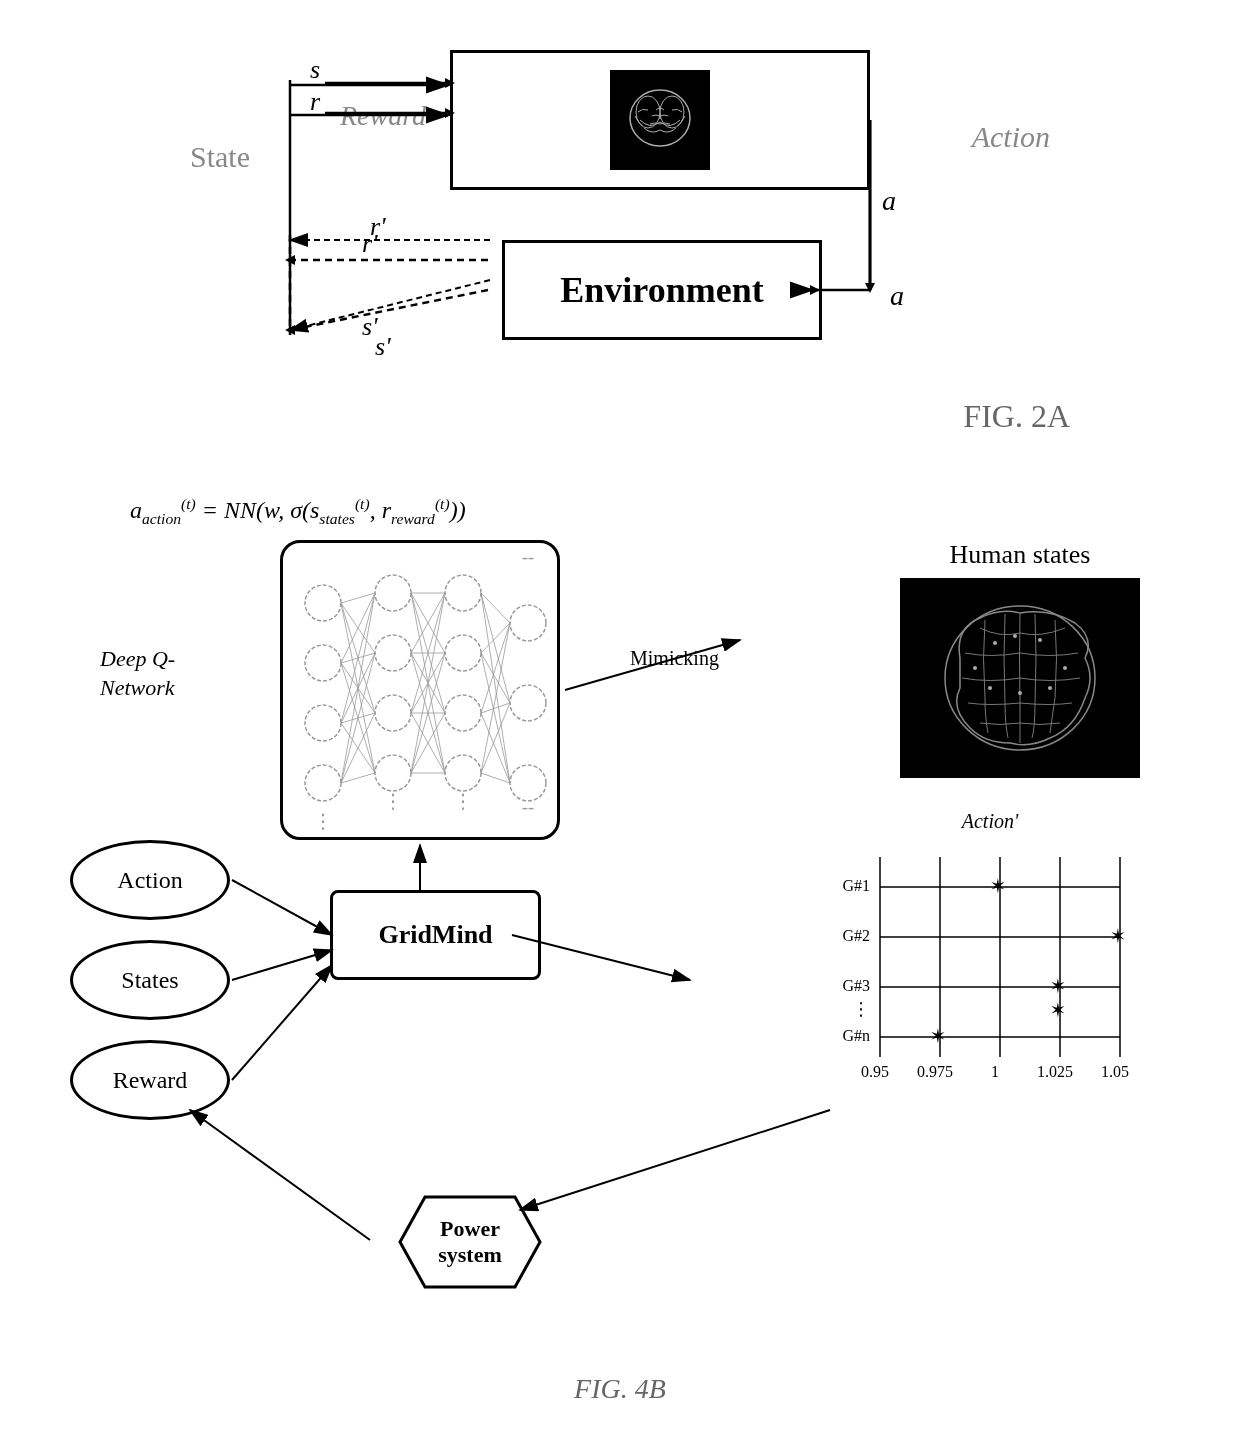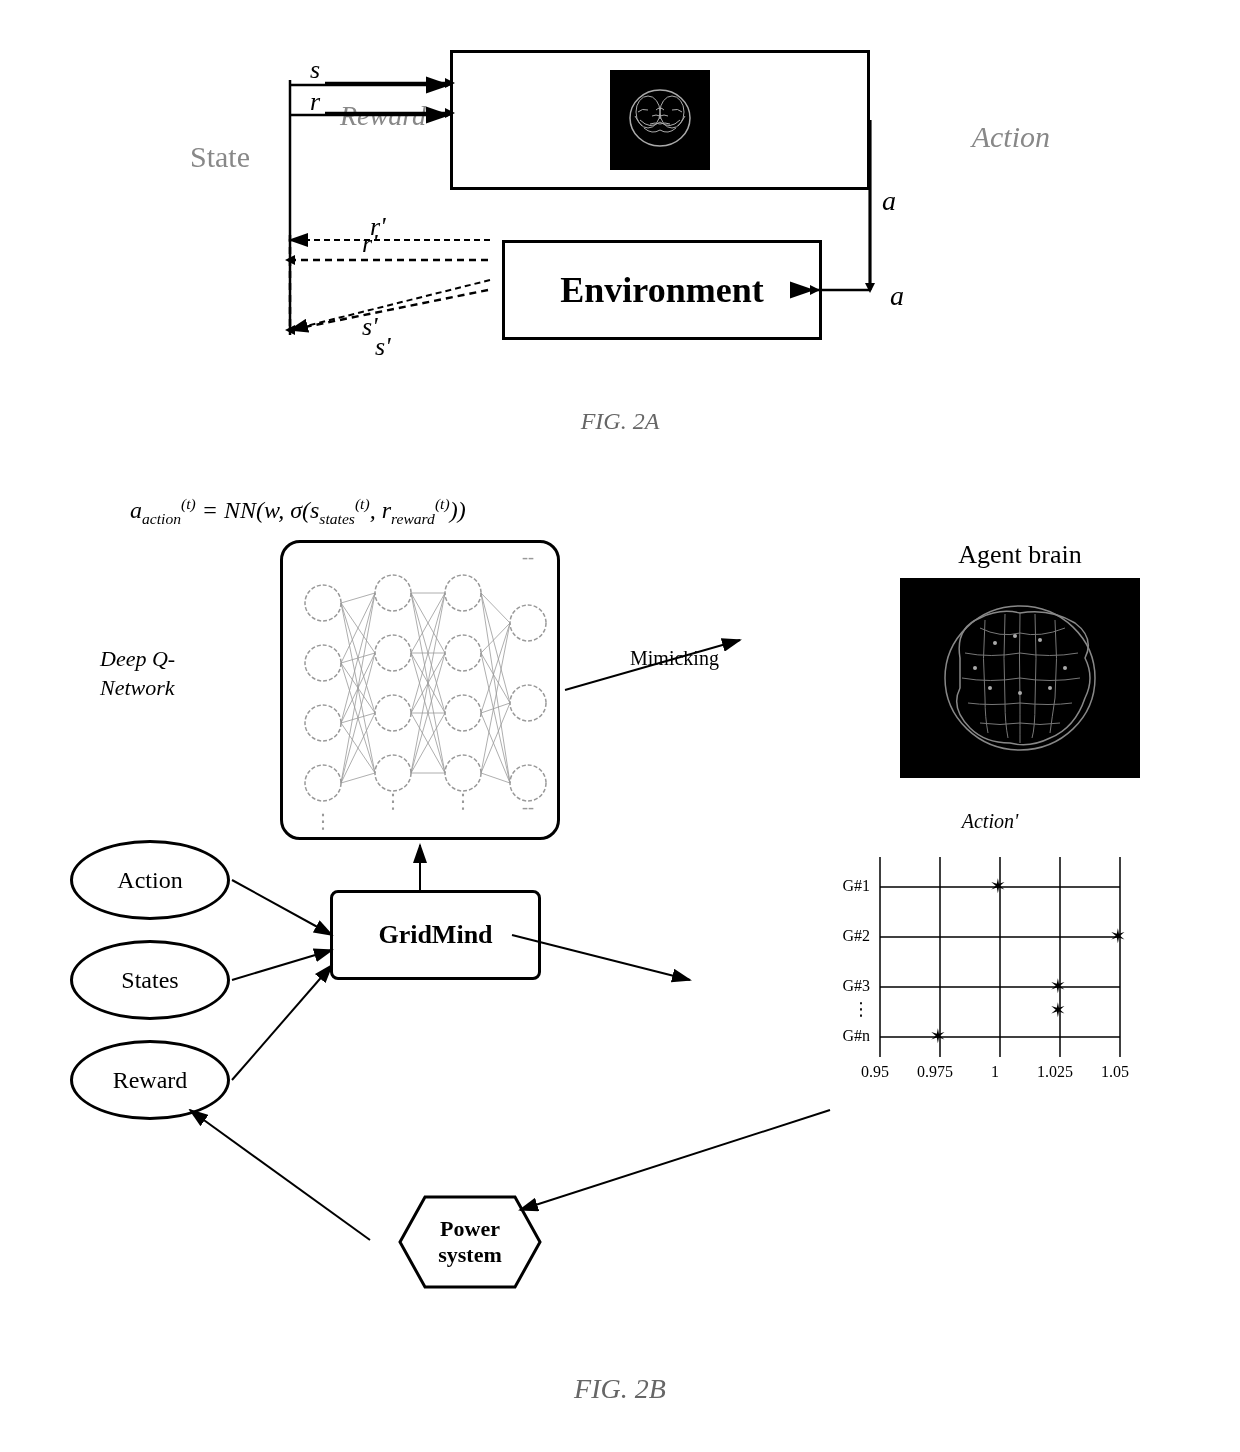--- a/index.html
+++ b/index.html
@@ -395,21 +395,21 @@
       <line x1="318" y1="240" x2="120" y2="240" stroke="#000" stroke-width="2.5" stroke-dasharray="7,5"></line>
       <polygon points="125,235 115,240 125,245" fill="#000"></polygon>
 
       <line x1="318" y1="270" x2="120" y2="310" stroke="#000" stroke-width="2.5" stroke-dasharray="7,5"></line>
       <polygon points="125,305 115,310 125,315" fill="#000"></polygon>
 
       <text x="192" y="232" font-size="26" font-style="italic" font-family="Times New Roman">r'</text>
       <text x="192" y="315" font-size="26" font-style="italic" font-family="Times New Roman">s'</text>
     </svg>
 
-    <div style="position:absolute; bottom: 5px; width:100%; text-align:center; font-size:24px; color:#666; font-style:italic;">FIG. 2A</div>
+    <div style="position:absolute; bottom: 5px; width:100%; text-align:right; font-size:32px; color:#666; ">FIG. 2A</div>
   </div>
 
   <div class="fig2b-container">
 
     <div style="position:absolute; top:5px; left:60px; font-size:24px; font-style:italic;">
       <i>a</i><sub><i>action</i></sub><sup>(<i>t</i>)</sup> = <i>NN</i>(<i>w</i>, σ(<i>s</i><sub><i>states</i></sub><sup>(<i>t</i>)</sup>, <i>r</i><sub><i>reward</i></sub><sup>(<i>t</i>)</sup>))
     </div>
 
     <div class="nn-box">
       <svg viewBox="0 0 280 300" width="280" height="300">
@@ -483,21 +483,21 @@
         <line x1="198" y1="170" x2="227" y2="240" stroke="#999" stroke-width="0.8"></line>
         <line x1="198" y1="230" x2="227" y2="80" stroke="#999" stroke-width="0.8"></line>
         <line x1="198" y1="230" x2="227" y2="160" stroke="#999" stroke-width="0.8"></line>
         <line x1="198" y1="230" x2="227" y2="240" stroke="#999" stroke-width="0.8"></line>
       </svg>
     </div>
 
     <div class="dqn-label">Deep Q-<br>Network</div>
 
     <div class="human-brain-section">
-      <div class="human-brain-title">Agent brain</div>
+      <div class="human-brain-title">Human states</div>
       <div class="human-brain-img">
         <svg viewBox="0 0 200 160" width="200" height="160">
 
           <ellipse cx="100" cy="80" rx="75" ry="72" fill="none" stroke="#888" stroke-width="1.5"></ellipse>
 
           <path d="M40 60 Q35 30 60 20 Q80 10 100 15 Q130 10 155 25 Q175 40 165 60 Q175 80 165 100 Q155 130 130 140 Q110 150 90 145 Q65 145 50 130 Q30 110 40 90 Z" fill="none" stroke="#888" stroke-width="1.5"></path>
 
           <path d="M60 30 Q80 40 100 35 Q120 40 145 30" fill="none" stroke="#777" stroke-width="1"></path>
           <path d="M45 55 Q70 60 100 55 Q130 60 158 55" fill="none" stroke="#777" stroke-width="1"></path>
           <path d="M42 80 Q70 85 100 80 Q130 85 160 80" fill="none" stroke="#777" stroke-width="1"></path>
@@ -603,16 +603,16 @@
 
       <line x1="442" y1="445" x2="620" y2="490" stroke="#000" stroke-width="2" marker-end="url(#arrowB)"></line>
 
       <line x1="760" y1="620" x2="450" y2="720" stroke="#000" stroke-width="2" marker-end="url(#arrowB)"></line>
 
       <line x1="300" y1="750" x2="120" y2="620" stroke="#000" stroke-width="2" marker-end="url(#arrowB)"></line>
 
       <line x1="350" y1="355" x2="350" y2="402" stroke="#000" stroke-width="2"></line>
     </svg>
 
-    <div style="position:absolute; bottom:5px; width:100%; text-align:center; font-size:28px; color:#666; font-style:italic;">FIG. 2B</div>
+    <div style="position:absolute; bottom:5px; width:100%; text-align:center; font-size:28px; color:#666; font-style:italic;">FIG. 4B</div>
   </div>
 
 </div>
 
 </body></html>

